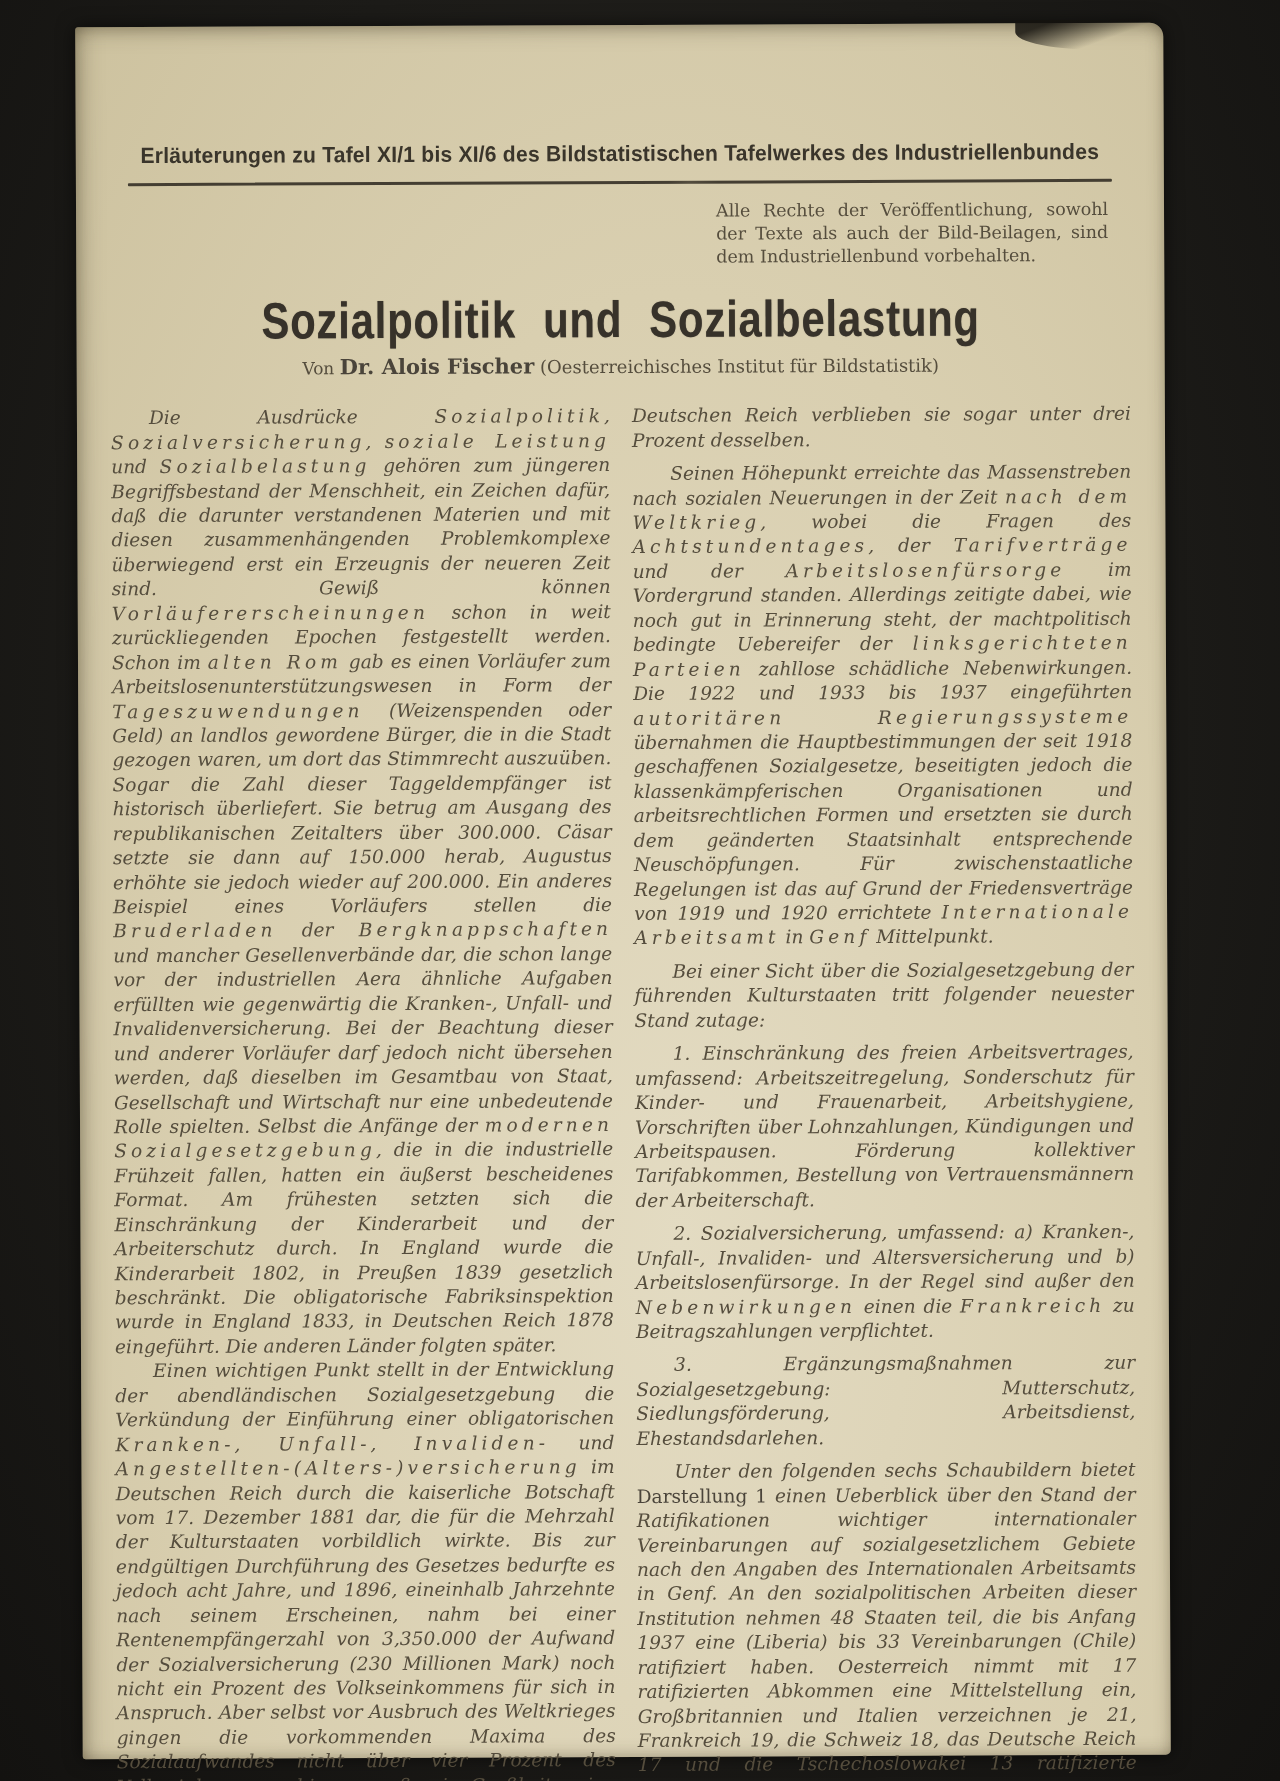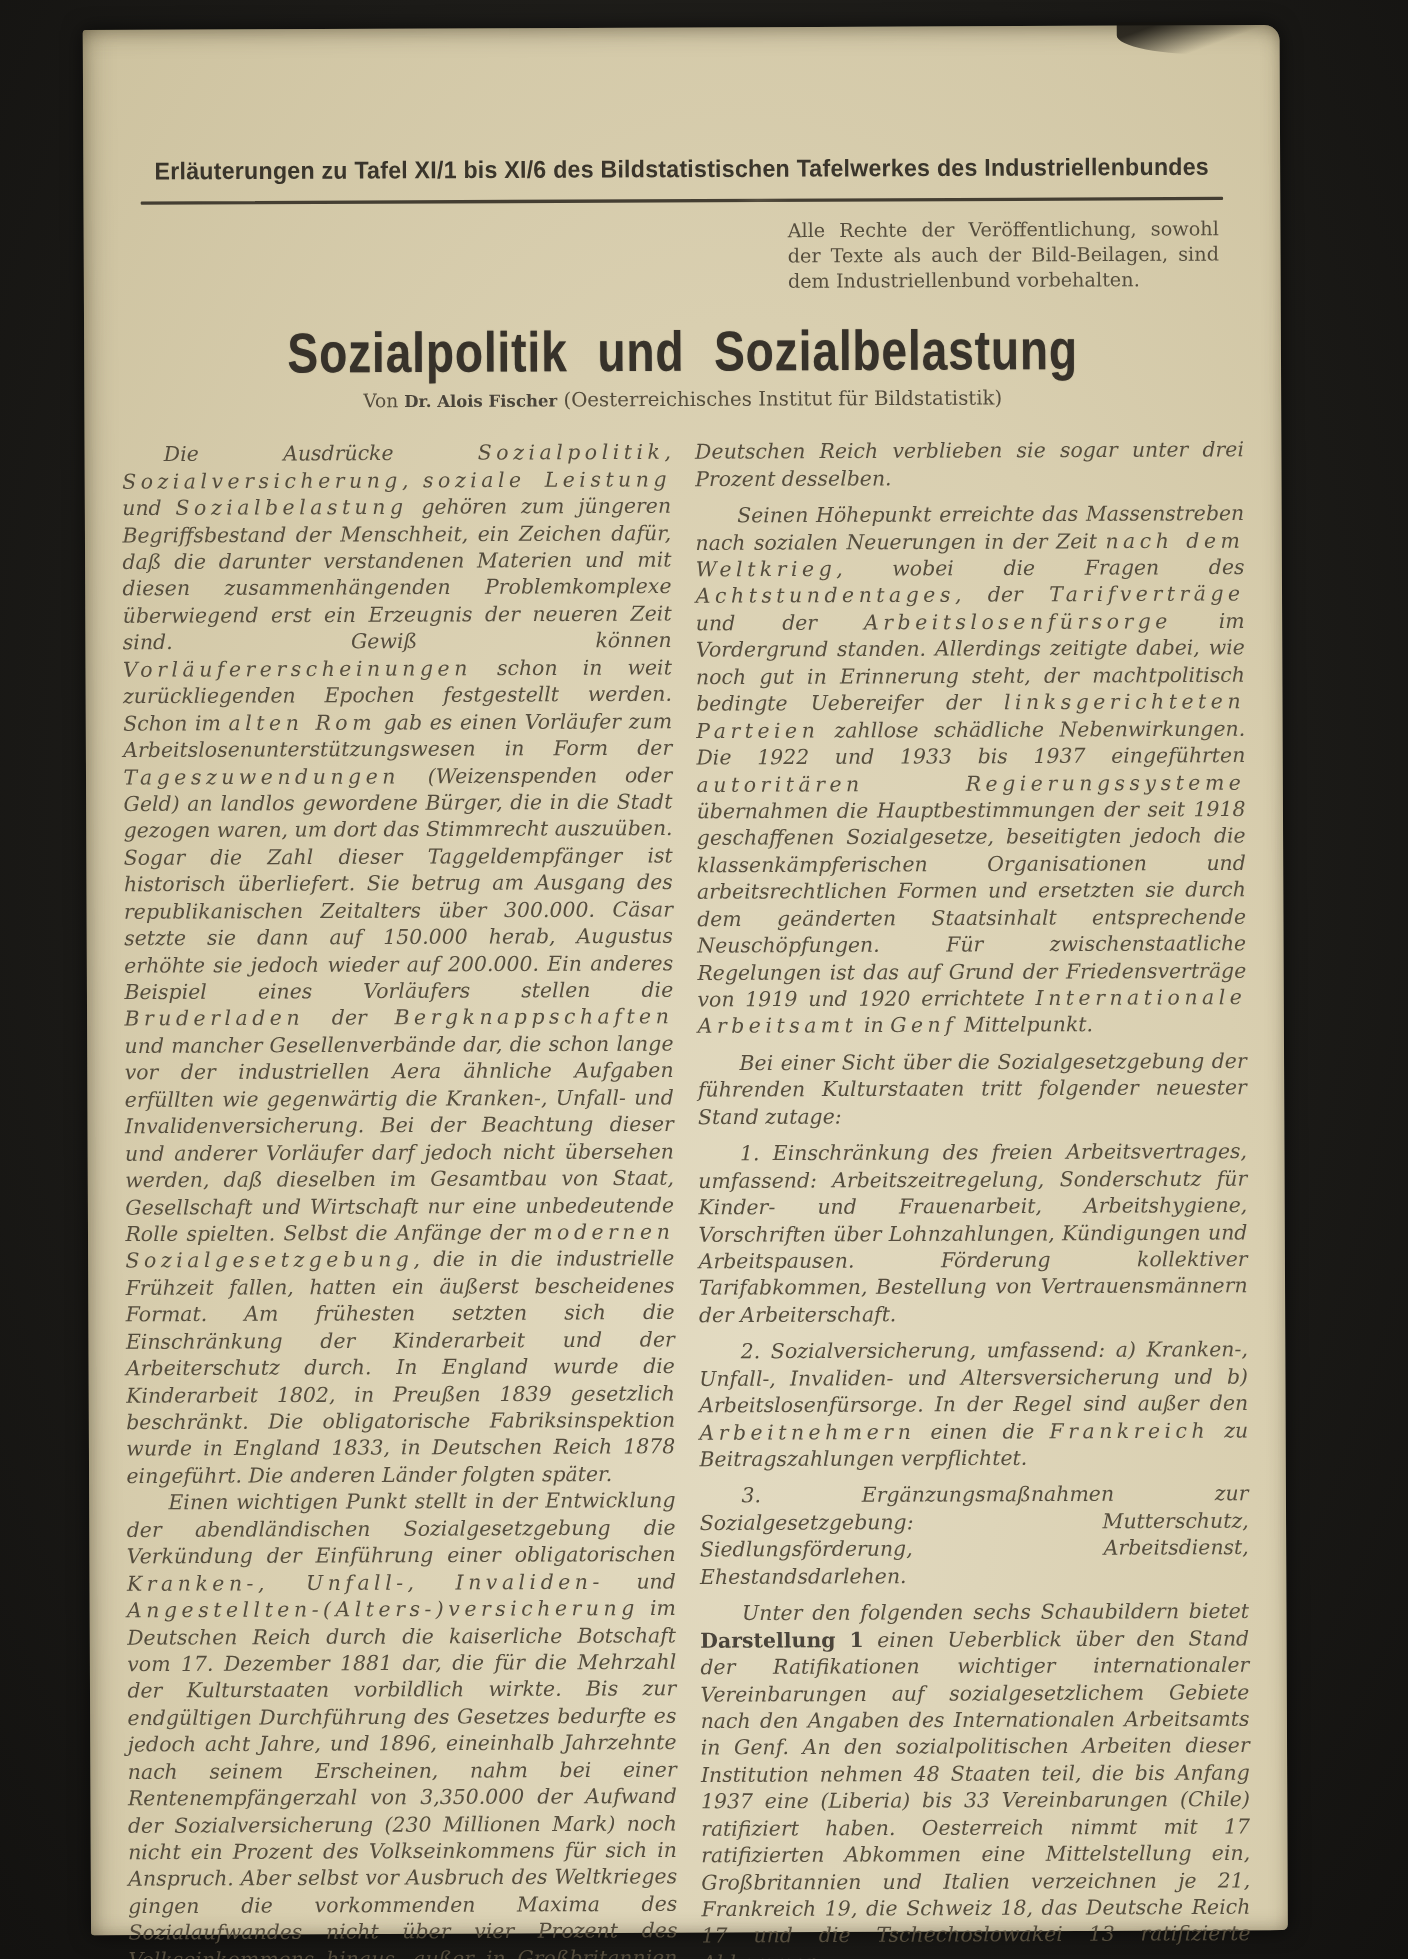--- a/index.html
+++ b/index.html
@@ -62,35 +62,35 @@
     font-family:"Liberation Sans","DejaVu Sans",sans-serif;
     font-weight:bold;font-size:51px;color:#37322a;
     letter-spacing:1px;word-spacing:.35em;
     transform:scaleX(.82);
     text-shadow:0 0 1px rgba(55,50,42,.55);
   }
   .byline{
     margin-top:4px;text-align:center;color:var(--ink);
     font-size:17px;
   }
-  .byline .author{font-size:15px;font-weight:600;color:#4a443a;}
+  .byline .author{font-size:21px;font-weight:600;color:#4a443a;}
   .byline .affil{font-size:18px;}
   .body-columns{
     display:flex;gap:22px;margin-top:26px;padding:0 2px;
   }
   .col{width:50%;color:var(--ink);}
   .para{
     margin:0;font-style:italic;font-size:18.6px;line-height:1.315;
     text-align:justify;text-indent:38px;
     hyphens:auto;-webkit-hyphens:auto;
   }
   .para.no-indent{text-indent:0;}
   .col-right .para + .para{margin-top:9px;}
   .sperr{letter-spacing:.22em;}
-  .boldrm{font-style:normal;font-weight:bold;color:#4a443a;}
+  .boldrm{font-style:normal;font-weight:normal;color:#4a443a;}
 </style>
 </head>
 <body>
 
 <div class="paper">
   <div class="corner-fold"></div>
 
   <div class="doc-header">Erläuterungen zu Tafel XI/1 bis XI/6 des Bildstatistischen Tafelwerkes des Industriellenbundes</div>
 
   <div class="header-rule"></div>
@@ -106,18 +106,18 @@
   <div class="body-columns">
     <div class="col col-left">
         <p class="para"><span>Die Ausdrücke </span><span class="sperr">Sozialpolitik</span><span>, </span><span class="sperr">Sozialversicherung</span><span>, </span><span class="sperr">soziale Leistung</span><span> und </span><span class="sperr">Sozialbelastung</span><span> gehören zum jüngeren Begriffsbestand der Menschheit, ein Zeichen dafür, daß die darunter verstandenen Materien und mit diesen zusammenhängenden Problemkomplexe überwiegend erst ein Erzeugnis der neueren Zeit sind. Gewiß können </span><span class="sperr">Vorläufererscheinungen</span><span> schon in weit zurückliegenden Epochen festgestellt werden. Schon im </span><span class="sperr">alten Rom</span><span> gab es einen Vorläufer zum Arbeitslosenunterstützungswesen in Form der </span><span class="sperr">Tageszuwendungen</span><span> (Weizenspenden oder Geld) an landlos gewordene Bürger, die in die Stadt gezogen waren, um dort das Stimmrecht auszuüben. Sogar die Zahl dieser Taggeldempfänger ist historisch überliefert. Sie betrug am Ausgang des republikanischen Zeitalters über 300.000. Cäsar setzte sie dann auf 150.000 herab, Augustus erhöhte sie jedoch wieder auf 200.000. Ein anderes Beispiel eines Vorläufers stellen die </span><span class="sperr">Bruderladen</span><span> der </span><span class="sperr">Bergknappschaften</span><span> und mancher Gesellenverbände dar, die schon lange vor der industriellen Aera ähnliche Aufgaben erfüllten wie gegenwärtig die Kranken-, Unfall- und Invalidenversicherung. Bei der Beachtung dieser und anderer Vorläufer darf jedoch nicht übersehen werden, daß dieselben im Gesamtbau von Staat, Gesellschaft und Wirtschaft nur eine unbedeutende Rolle spielten. Selbst die Anfänge der </span><span class="sperr">modernen Sozialgesetzgebung</span><span>, die in die industrielle Frühzeit fallen, hatten ein äußerst bescheidenes Format. Am frühesten setzten sich die Einschränkung der Kinderarbeit und der Arbeiterschutz durch. In England wurde die Kinderarbeit 1802, in Preußen 1839 gesetzlich beschränkt. Die obligatorische Fabriksinspektion wurde in England 1833, in Deutschen Reich 1878 eingeführt. Die anderen Länder folgten später.</span></p>
         <p class="para"><span>Einen wichtigen Punkt stellt in der Entwicklung der abendländischen Sozialgesetzgebung die Verkündung der Einführung einer obligatorischen </span><span class="sperr">Kranken-, Unfall-, Invaliden-</span><span> und </span><span class="sperr">Angestellten-(Alters-)versicherung</span><span> im Deutschen Reich durch die kaiserliche Botschaft vom 17. Dezember 1881 dar, die für die Mehrzahl der Kulturstaaten vorbildlich wirkte. Bis zur endgültigen Durchführung des Gesetzes bedurfte es jedoch acht Jahre, und 1896, eineinhalb Jahrzehnte nach seinem Erscheinen, nahm bei einer Rentenempfängerzahl von 3,350.000 der Aufwand der Sozialversicherung (230 Millionen Mark) noch nicht ein Prozent des Volkseinkommens für sich in Anspruch. Aber selbst vor Ausbruch des Weltkrieges gingen die vorkommenden Maxima des Sozialaufwandes nicht über vier Prozent des Volkseinkommens hinaus, außer in Großbritannien und im</span></p>
       </div>
     <div class="col col-right">
         <p class="para no-indent"><span>Deutschen Reich verblieben sie sogar unter drei Prozent desselben.</span></p>
         <p class="para"><span>Seinen Höhepunkt erreichte das Massenstreben nach sozialen Neuerungen in der Zeit </span><span class="sperr">nach dem Weltkrieg</span><span>, wobei die Fragen des </span><span class="sperr">Achtstundentages</span><span>, der </span><span class="sperr">Tarifverträge</span><span> und der </span><span class="sperr">Arbeitslosenfürsorge</span><span> im Vordergrund standen. Allerdings zeitigte dabei, wie noch gut in Erinnerung steht, der machtpolitisch bedingte Uebereifer der </span><span class="sperr">linksgerichteten Parteien</span><span> zahllose schädliche Nebenwirkungen. Die 1922 und 1933 bis 1937 eingeführten </span><span class="sperr">autoritären Regierungssysteme</span><span> übernahmen die Hauptbestimmungen der seit 1918 geschaffenen Sozialgesetze, beseitigten jedoch die klassenkämpferischen Organisationen und arbeitsrechtlichen Formen und ersetzten sie durch dem geänderten Staatsinhalt entsprechende Neuschöpfungen. Für zwischenstaatliche Regelungen ist das auf Grund der Friedensverträge von 1919 und 1920 errichtete </span><span class="sperr">Internationale Arbeitsamt</span><span> in </span><span class="sperr">Genf</span><span> Mittelpunkt.</span></p>
         <p class="para"><span>Bei einer Sicht über die Sozialgesetzgebung der führenden Kulturstaaten tritt folgender neuester Stand zutage:</span></p>
         <p class="para"><span>1. Einschränkung des freien Arbeitsvertrages, umfassend: Arbeitszeitregelung, Sonderschutz für Kinder- und Frauenarbeit, Arbeitshygiene, Vorschriften über Lohnzahlungen, Kündigungen und Arbeitspausen. Förderung kollektiver Tarifabkommen, Bestellung von Vertrauensmännern der Arbeiterschaft.</span></p>
-        <p class="para"><span>2. Sozialversicherung, umfassend: a) Kranken-, Unfall-, Invaliden- und Altersversicherung und b) Arbeitslosenfürsorge. In der Regel sind außer den </span><span class="sperr">Arbeitnehmern</span><span> einen die </span><span class="sperr">Frankreich</span><span> zu Beitragszahlungen verpflichtet.</span></p>
+        <p class="para"><span>2. Sozialversicherung, umfassend: a) Kranken-, Unfall-, Invaliden- und Altersversicherung und b) Arbeitslosenfürsorge. In der Regel sind außer den </span><span class="sperr">Nebenwirkungen</span><span> einen die </span><span class="sperr">Frankreich</span><span> zu Beitragszahlungen verpflichtet.</span></p>
         <p class="para"><span>3. Ergänzungsmaßnahmen zur Sozialgesetzgebung: Mutterschutz, Siedlungsförderung, Arbeitsdienst, Ehestandsdarlehen.</span></p>
         <p class="para"><span>Unter den folgenden sechs Schaubildern bietet </span><span class="boldrm">Darstellung 1</span><span> einen Ueberblick über den Stand der Ratifikationen wichtiger internationaler Vereinbarungen auf sozialgesetzlichem Gebiete nach den Angaben des Internationalen Arbeitsamts in Genf. An den sozialpolitischen Arbeiten dieser Institution nehmen 48 Staaten teil, die bis Anfang 1937 eine (Liberia) bis 33 Vereinbarungen (Chile) ratifiziert haben. Oesterreich nimmt mit 17 ratifizierten Abkommen eine Mittelstellung ein, Großbritannien und Italien verzeichnen je 21, Frankreich 19, die Schweiz 18, das Deutsche Reich 17 und die Tschechoslowakei 13 ratifizierte Abkommen.</span></p>
       </div>
   </div>
 </div>
 
 </body></html>

